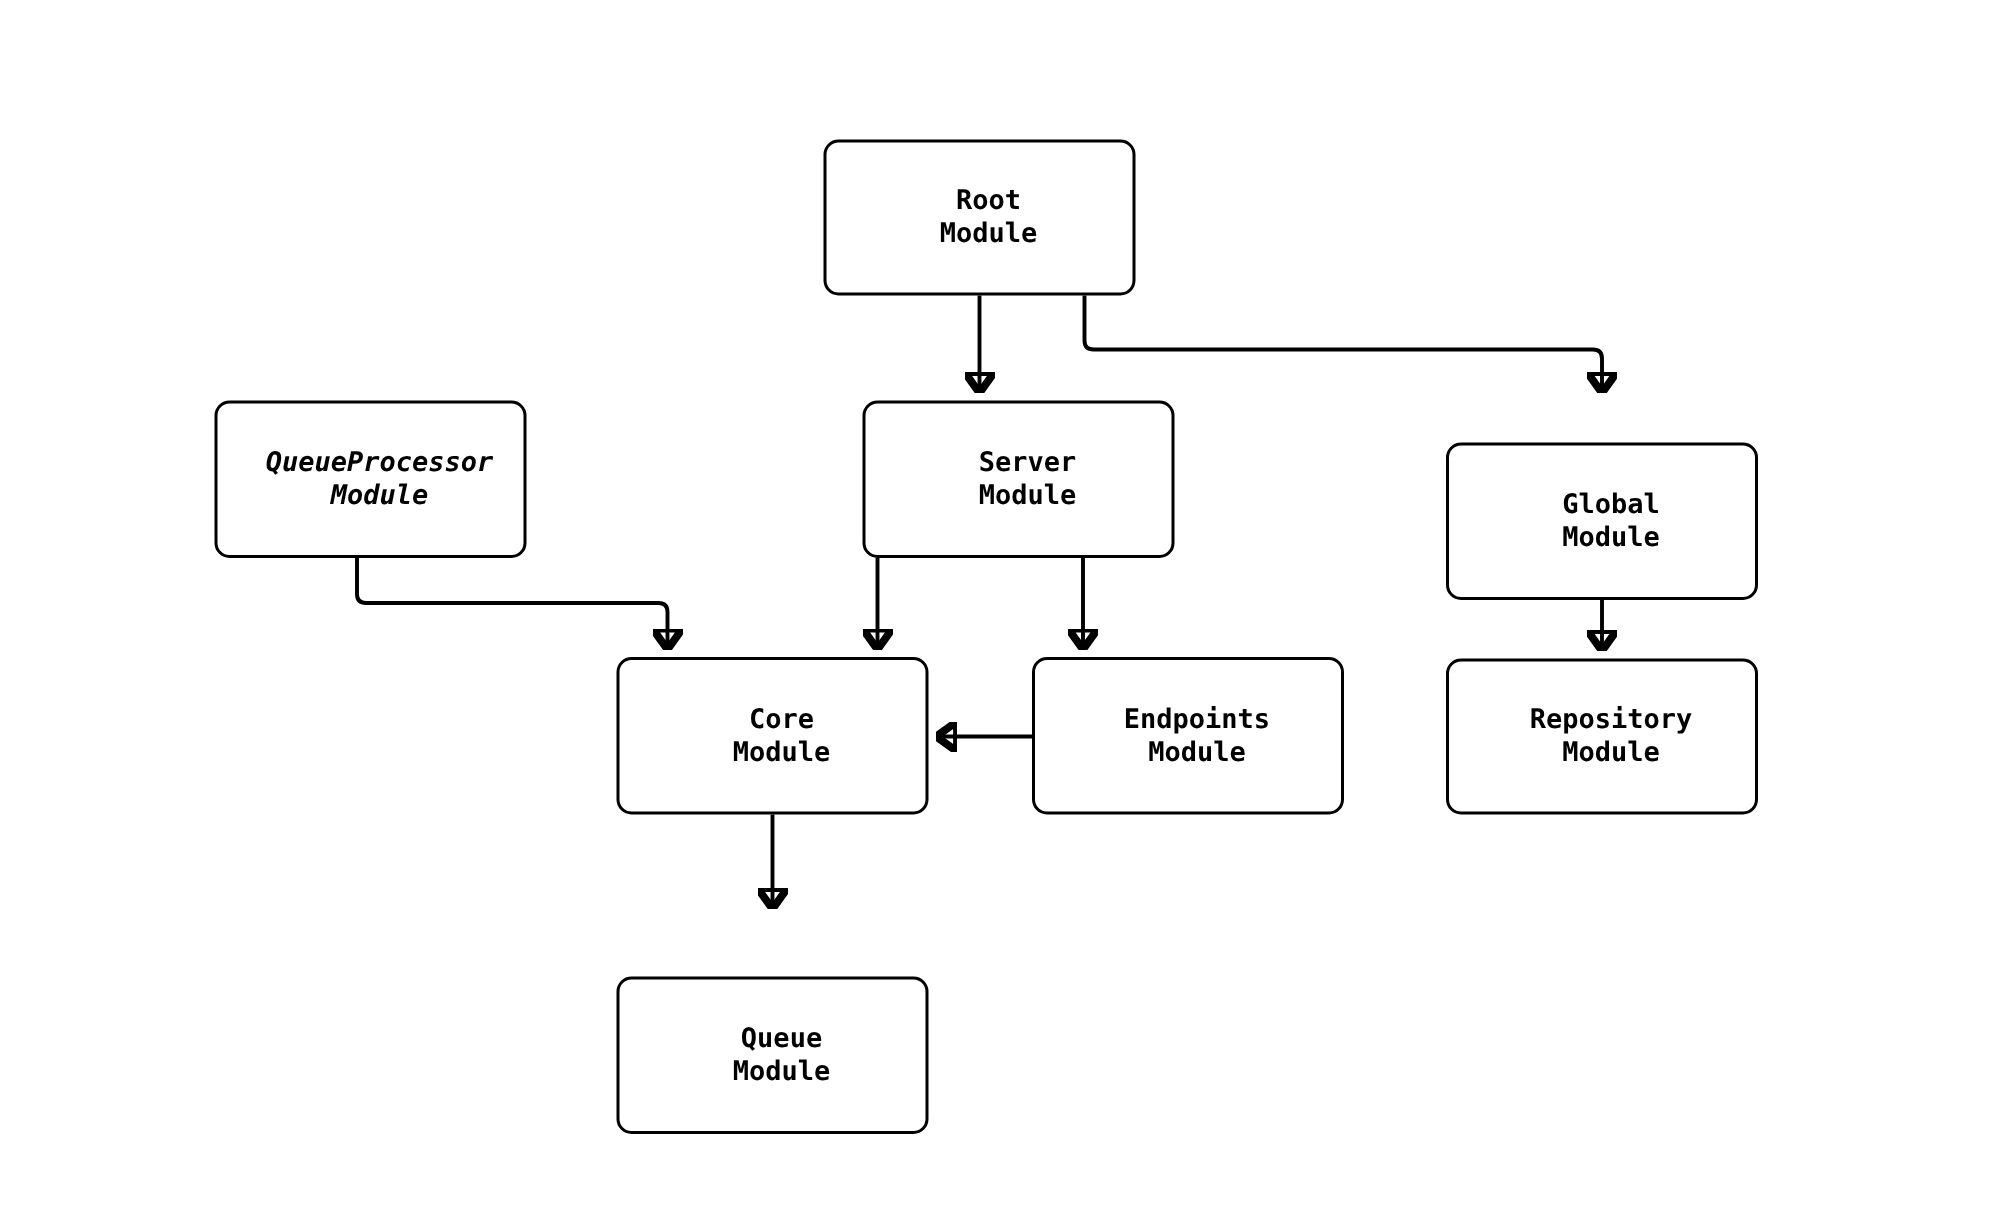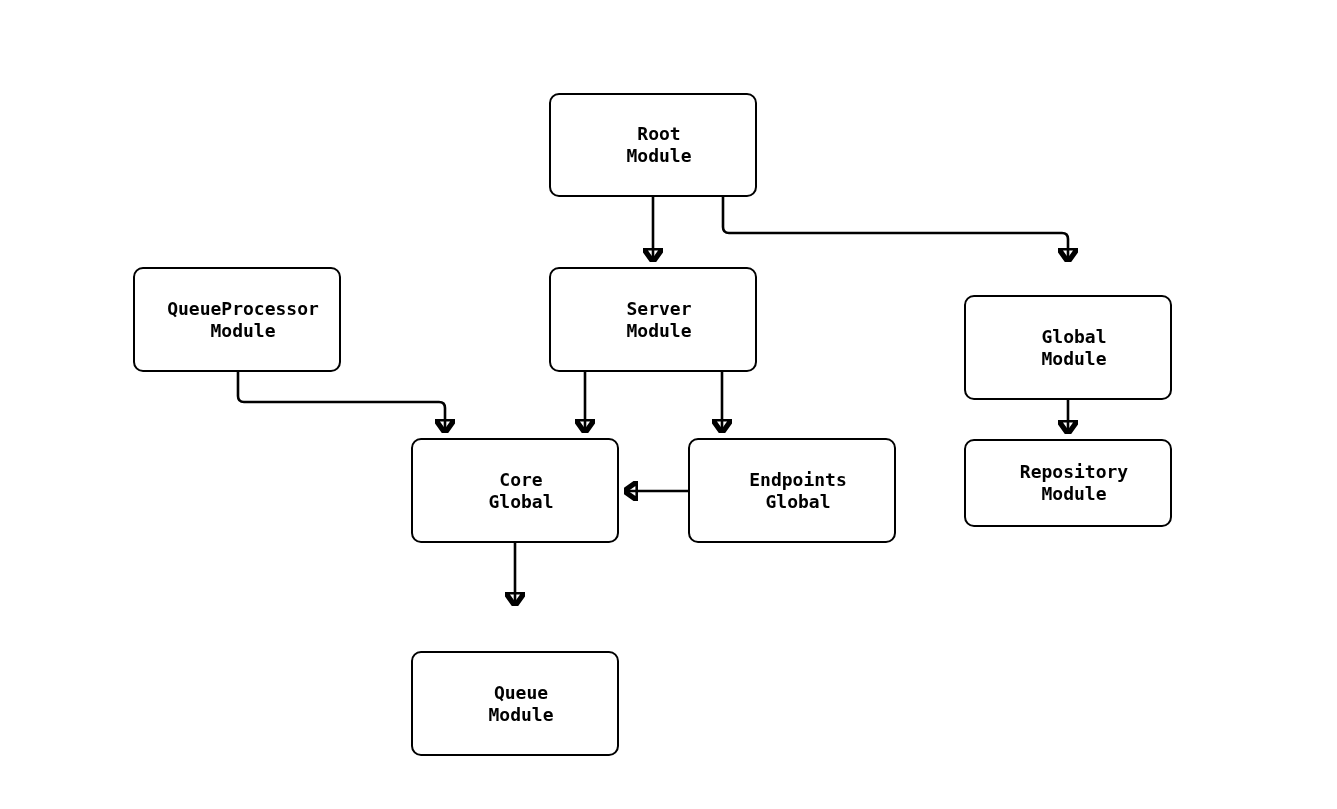--- a/index.html
+++ b/index.html
@@ -42,26 +42,26 @@
   }
   .node .label {
     white-space: pre-line;
     text-align: center;
     font-size: 18px;
     line-height: 22px;
     font-weight: bold;
     color: #000000;
   }
   .node-root          { left: 549px; top:  93px; height: 104px; }
-  .node-queueprocessor{ left: 133px; top: 267px; }
-  .node-server        { left: 549px; top: 267px; }
+  .node-queueprocessor{ left: 143px; top: 267px; font-style: italic; }
+  .node-server        { left: 575px; top: 267px; }
   .node-global        { left: 964px; top: 267px; margin-top: 28px; }
   .node-core          { left: 411px; top: 438px; }
   .node-endpoints     { left: 688px; top: 438px; }
-  .node-repository    { left: 964px; top: 439px; height: 88px; }
+  .node-repository    { left: 964px; top: 439px; height: 104px; }
   .node-queue         { left: 411px; top: 611px; margin-top: 40px; }
 </style>
 </head>
 <body>
 
 <div class="canvas">
 
   <svg class="edges-svg" viewBox="0 0 1337 809" xmlns="http://www.w3.org/2000/svg">
     <defs>
       <marker id="arrowhead" markerUnits="userSpaceOnUse" markerWidth="14" markerHeight="20" viewBox="0 0 7 10" refX="7" refY="5" orient="auto">
@@ -101,26 +101,26 @@
 Module</span>
   </div>
 
   <div class="node node-global">
     <span class="label">Global
 Module</span>
   </div>
 
   <div class="node node-core">
     <span class="label">Core
-Global</span>
+Module</span>
   </div>
 
   <div class="node node-endpoints">
     <span class="label">Endpoints
-Global</span>
+Module</span>
   </div>
 
   <div class="node node-repository">
     <span class="label">Repository
 Module</span>
   </div>
 
   <div class="node node-queue">
     <span class="label">Queue
 Module</span>

